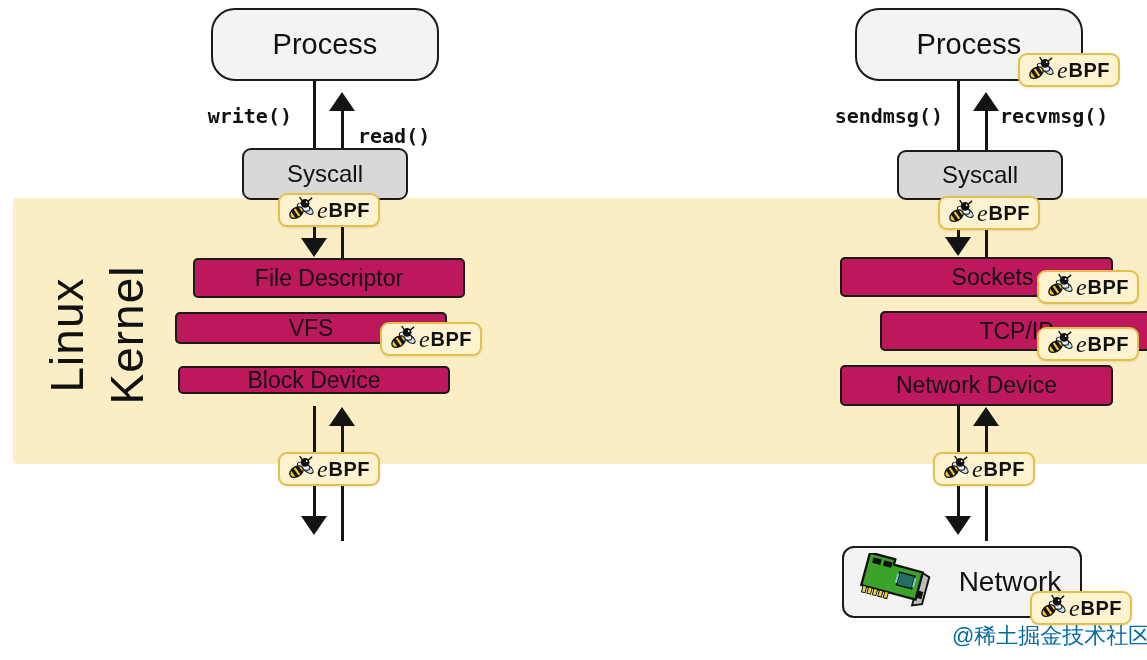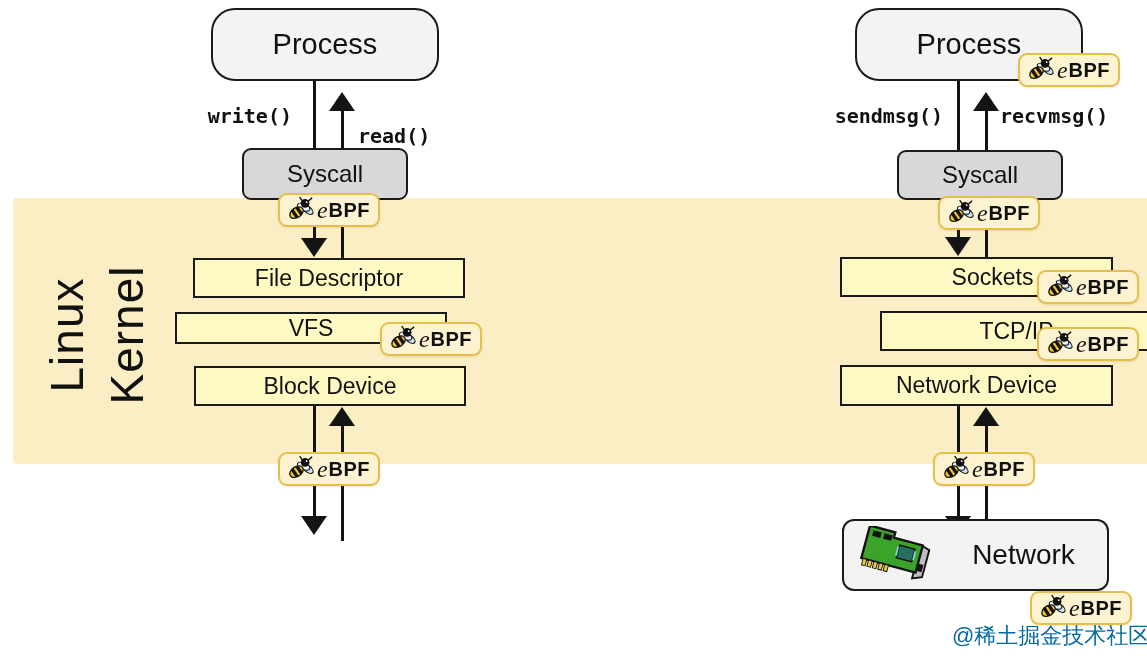--- a/index.html
+++ b/index.html
@@ -31,21 +31,21 @@
 
   
   .node {
     display: flex; align-items: center; justify-content: center;
     border: 2.5px solid #1a1a1a;
     box-sizing: border-box;
     z-index: 3;
   }
   .gray-big  { background: #F3F3F3; border-radius: 24px; font-size: 29px; }
   .syscall   { background: #D8D8D8; border-radius: 9px;  font-size: 24px; }
-  .ylayer    { background: #fef9c3; border-radius: 0;  font-size: 23px; }
+  .ylayer    { background: #be185d; border-radius: 5px;  font-size: 23px; }
   .endpoint  { background: #F3F3F3; border-radius: 12px; font-size: 28px;
                justify-content: flex-start; }
   .endpoint .ep-label { flex: 1; text-align: center; }
 
   
   .mono-label {
     font-family: "DejaVu Sans Mono", monospace;
     font-size: 20px; font-weight: bold;
     z-index: 3; white-space: nowrap;
   }
@@ -111,21 +111,21 @@
   <div class="abs shaft" style="left:313px; top:226px; height:14px;"></div>
   <div class="abs tri tri-down" style="left:301px; top:238px;"></div>
   <div class="abs shaft" style="left:341px; top:226px; height:32px;"></div>
 
   <div class="abs node ylayer" style="left:193px; top:258px; width:272px; height:40px;">
     <span>File Descriptor</span>
   </div>
   <div class="abs node ylayer" style="left:175px; top:312px; width:272px; height:32px;">
     <span>VFS</span>
   </div>
-  <div class="abs node ylayer" style="left:194px; top:366px; width:272px; height:40px;">
+  <div class="abs node ylayer" style="left:178px; top:366px; width:272px; height:28px;">
     <span>Block Device</span>
   </div>
 
   <div class="abs shaft" style="left:313px; top:406px; height:112px;"></div>
   <div class="abs tri tri-down" style="left:301px; top:516px;"></div>
   <div class="abs tri tri-up" style="left:329px; top:407px;"></div>
   <div class="abs shaft" style="left:341px; top:425px; height:116px;"></div>
 
 
   <div class="abs node gray-big" style="left:855px; top:8px; width:228px; height:73px;">
@@ -155,21 +155,21 @@
   </div>
   <div class="abs node ylayer" style="left:840px; top:365px; width:273px; height:41px;">
     <span>Network Device</span>
   </div>
 
   <div class="abs shaft" style="left:957px; top:406px; height:112px;"></div>
   <div class="abs tri tri-down" style="left:945px; top:516px;"></div>
   <div class="abs tri tri-up" style="left:973px; top:407px;"></div>
   <div class="abs shaft" style="left:985px; top:425px; height:116px;"></div>
 
-  <div class="abs node endpoint" style="left:842px; top:519px; width:267px; height:72px;align-items:center;">
+  <div class="abs node endpoint" style="left:842px; top:546px; width:240px; height:72px;align-items:center;">
     <svg class="ep-icon" viewBox="0 0 92 62" width="86" height="58">
       <g transform="rotate(15 46 31)">
         <polygon points="68,14 78,17 78,47 68,51" fill="#BDBDBD" stroke="#111" stroke-width="2"></polygon>
         <rect x="70" y="34" width="6" height="8" fill="#111"></rect>
         <path d="M10 8 L38 8 L38 14 L70 14 L70 44 L10 44 Z" fill="#3BA32A" stroke="#111" stroke-width="2.5"></path>
         <rect x="15" y="12" width="9" height="6" fill="#111"></rect>
         <rect x="27" y="12" width="9" height="6" fill="#111"></rect>
         <rect x="46" y="20" width="17" height="14" fill="#256F63" stroke="#111" stroke-width="1.5"></rect>
         <rect x="44" y="22" width="2" height="10" fill="#7FD4C8"></rect>
         <rect x="63" y="22" width="2" height="10" fill="#7FD4C8"></rect>

